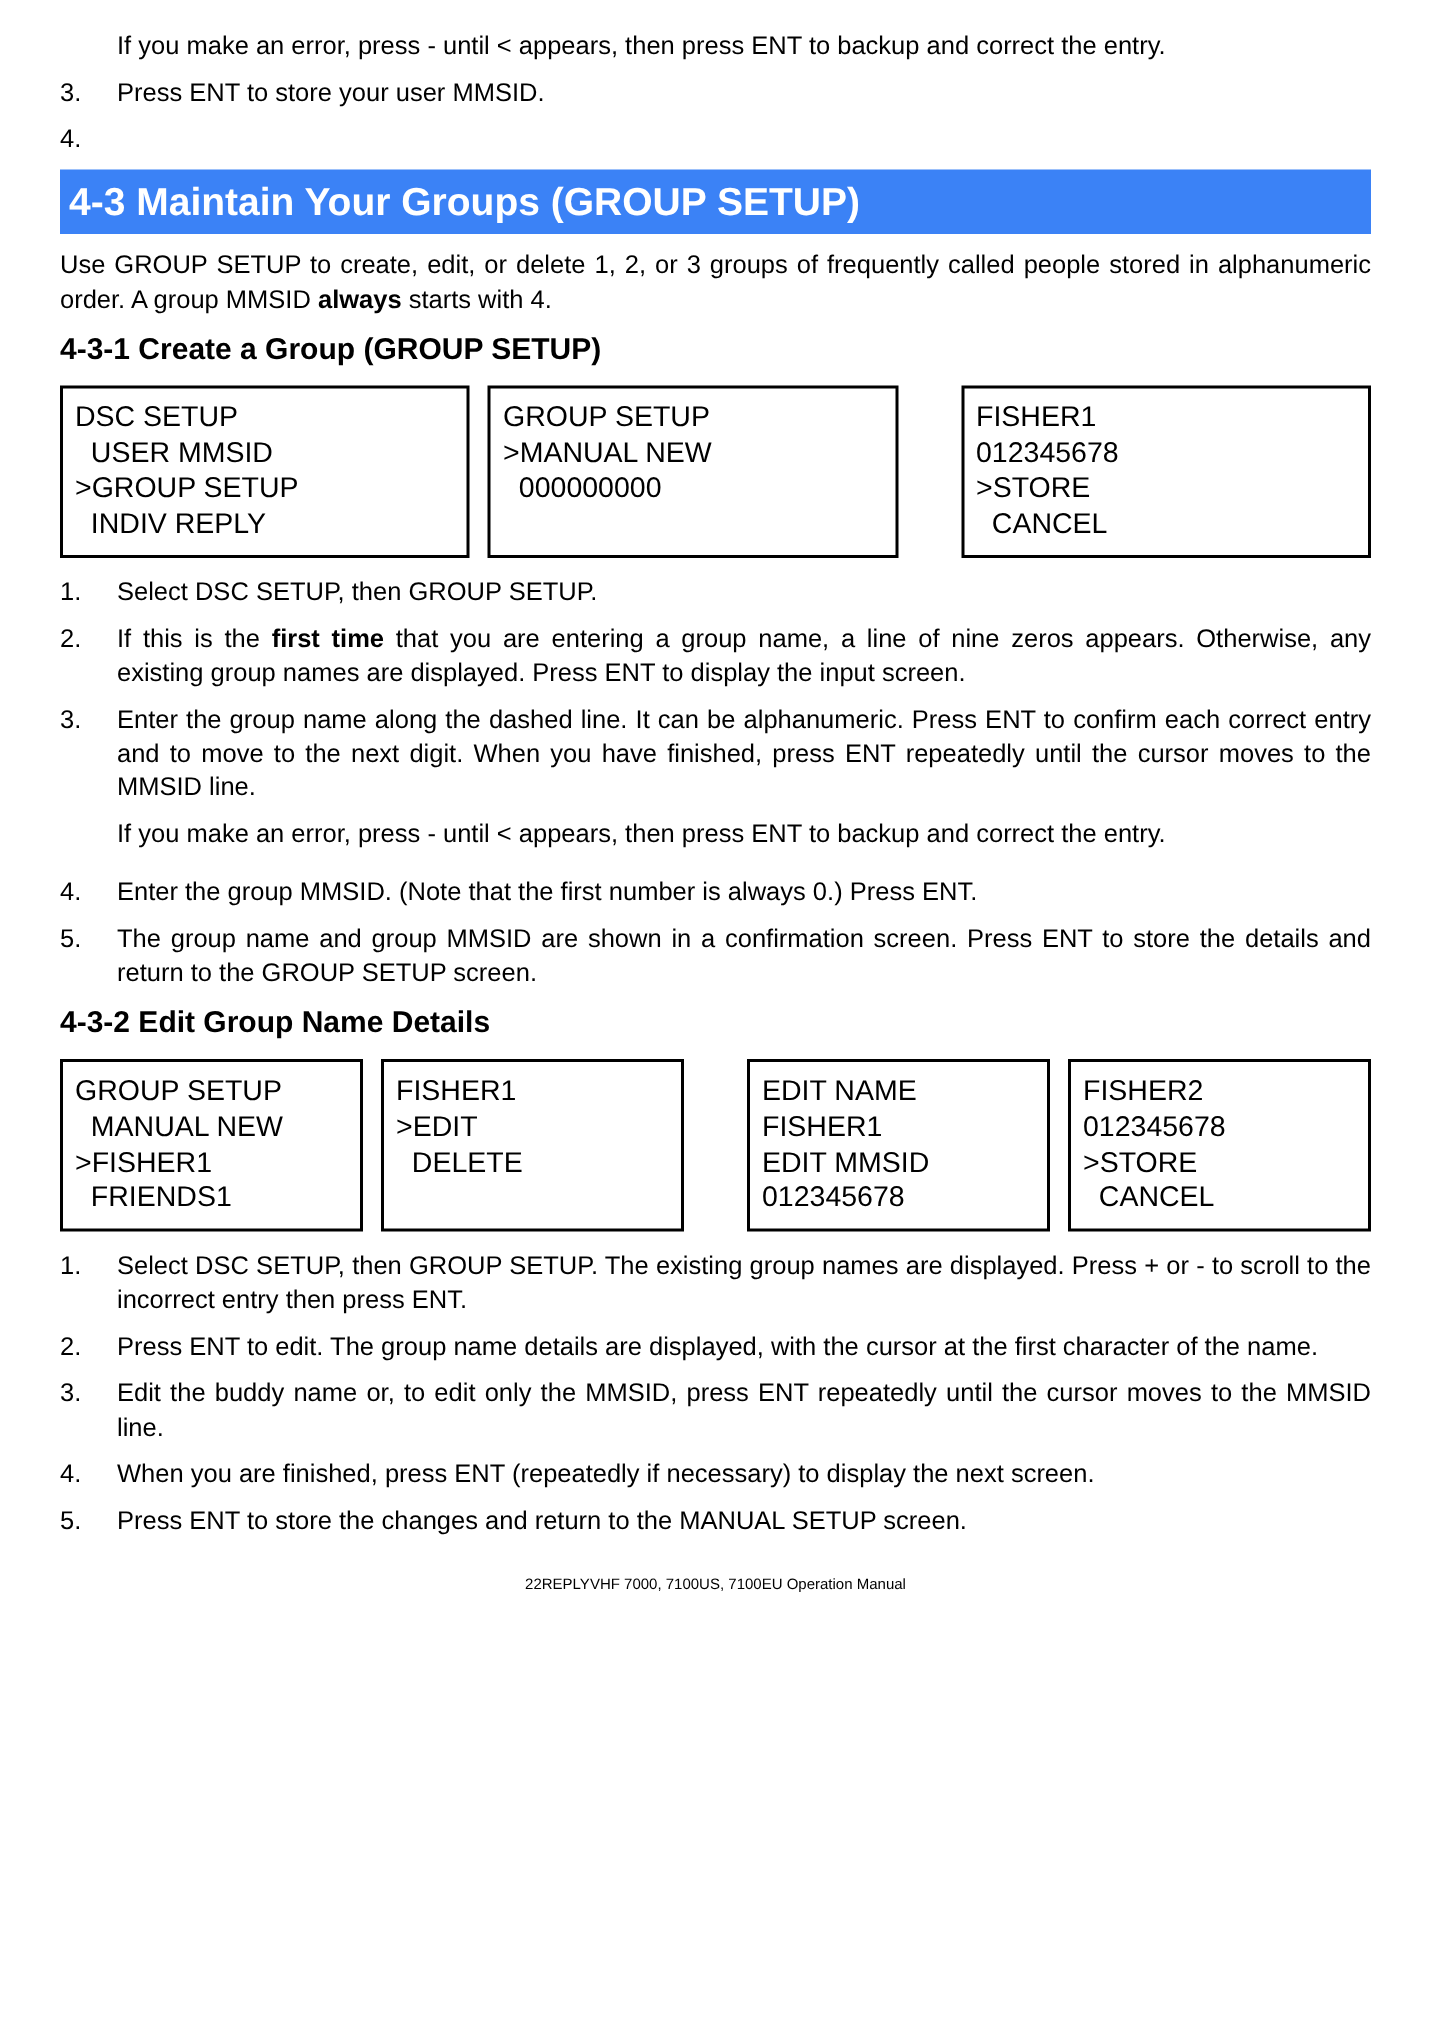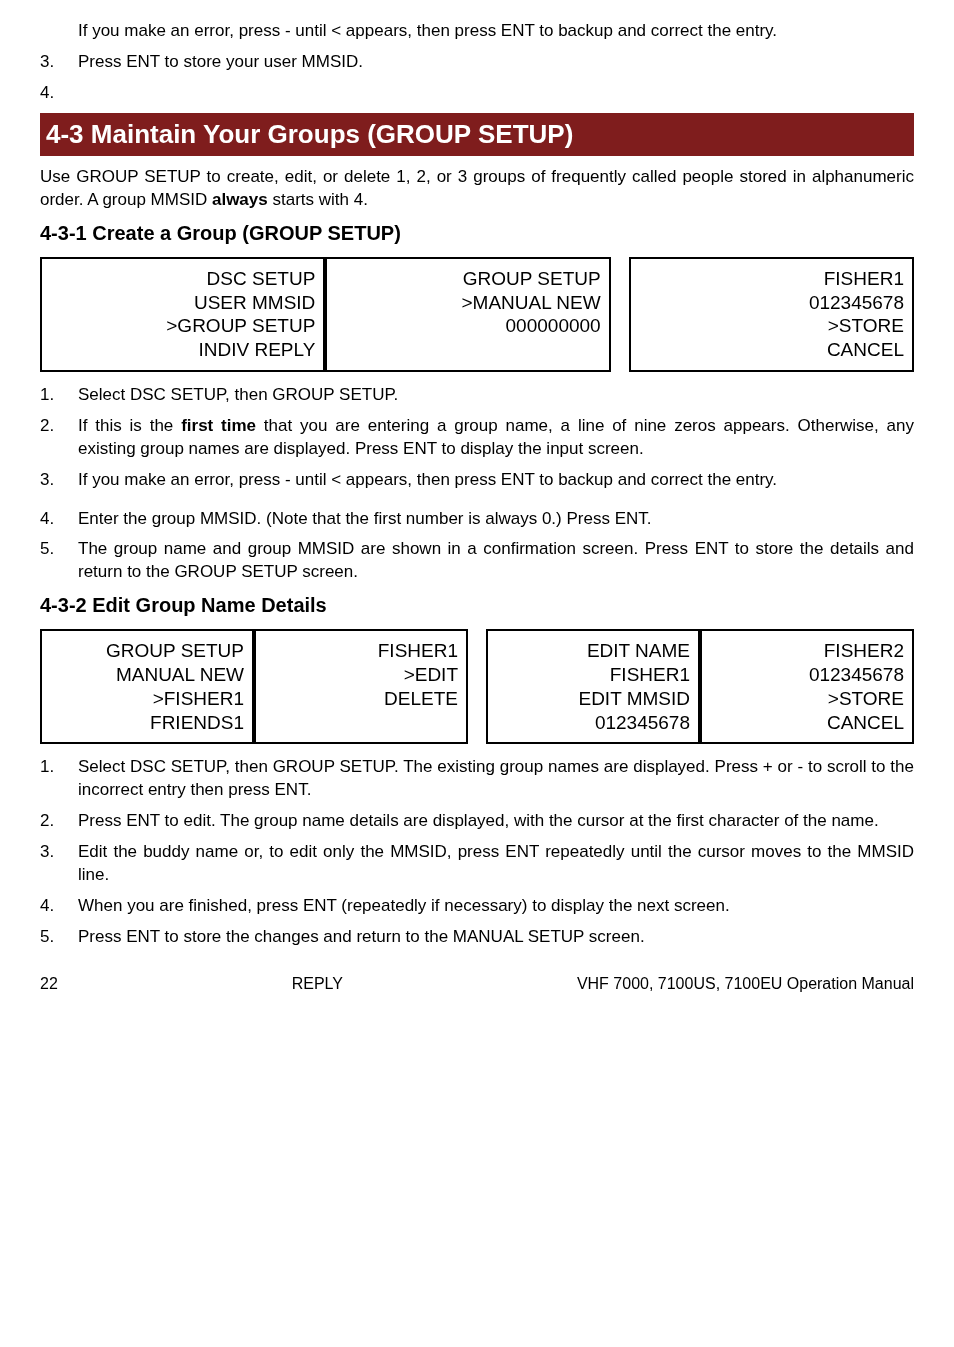--- a/index.html
+++ b/index.html
@@ -13,52 +13,52 @@
     font-size: 17px;
     line-height: 1.35;
   }
   .body-para { text-align: justify; margin-bottom: 8px; }
   .indent-block { margin-left: 38px; margin-bottom: 8px; }
   ol.num-list { list-style: none; margin-bottom: 8px; }
   ol.num-list > li { display: flex; margin-bottom: 8px; }
   ol.num-list > li > .num { flex: 0 0 38px; }
   ol.num-list > li > .txt { flex: 1; text-align: justify; }
   .section-bar {
-    background: #7f1d1d;
+    background: #3b82f6;
     color: #fff;
     font-size: 26px;
     font-weight: bold;
     padding: 4px 6px;
     margin: 8px 0 10px 0;
   }
   .subhead {
     font-size: 20px;
     font-weight: bold;
     margin: 7px 0 10px 0;
   }
   .screens-row {
     display: flex;
+    gap: 12px;
     margin-bottom: 12px;
     align-items: stretch;
-    text-align: right;
   }
   .screen-box {
     border: 2px solid #000;
     padding: 8px 8px;
     font-size: 19px;
     line-height: 1.25;
     white-space: pre;
     font-family: Arial, Helvetica, sans-serif;
     flex: 1;
   }
   .spacer { width: 18px; flex: 0 0 18px; }
   .footer {
     display: flex;
-    justify-content: space-between;
-    font-size: 16px;
+    justify-content: center;
+    font-size: 10px;
     margin-top: 24px;
   }
 </style>
 </head>
 <body>
 
 <div class="indent-block body-para">If you make an error, press - until &lt; appears, then press ENT to backup and correct the entry.</div>
 
 <ol class="num-list">
   <li>
@@ -103,20 +103,21 @@
   </li>
   <li>
     <span class="num">2.</span>
     <span class="txt">
       <span>If this is the </span><b>first time</b><span> that you are entering a group name, a line of nine zeros appears. Otherwise, any existing group names are displayed. Press ENT to display the input screen.</span>
     </span>
   </li>
   <li>
     <span class="num">3.</span>
     <span class="txt">
+      <div class="body-para">Enter the group name along the dashed line. It can be alphanumeric. Press ENT to confirm each correct entry and to move to the next digit. When you have finished, press ENT repeatedly until the cursor moves to the MMSID line.</div>
       <div class="body-para">If you make an error, press - until &lt; appears, then press ENT to backup and correct the entry.</div>
     </span>
   </li>
   <li>
     <span class="num">4.</span>
     <span class="txt">Enter the group MMSID. (Note that the first number is always 0.) Press ENT.</span>
   </li>
   <li>
     <span class="num">5.</span>
     <span class="txt">The group name and group MMSID are shown in a confirmation screen. Press ENT to store the details and return to the GROUP SETUP screen.</span>

